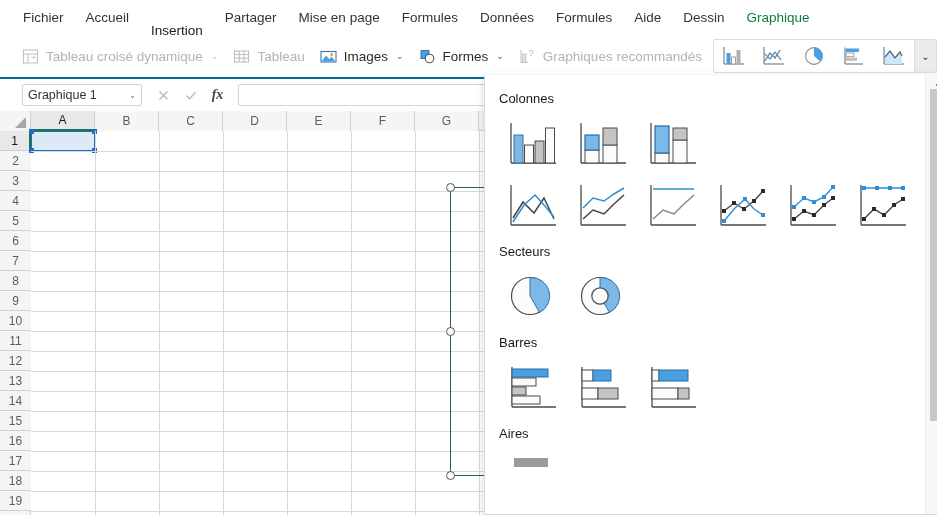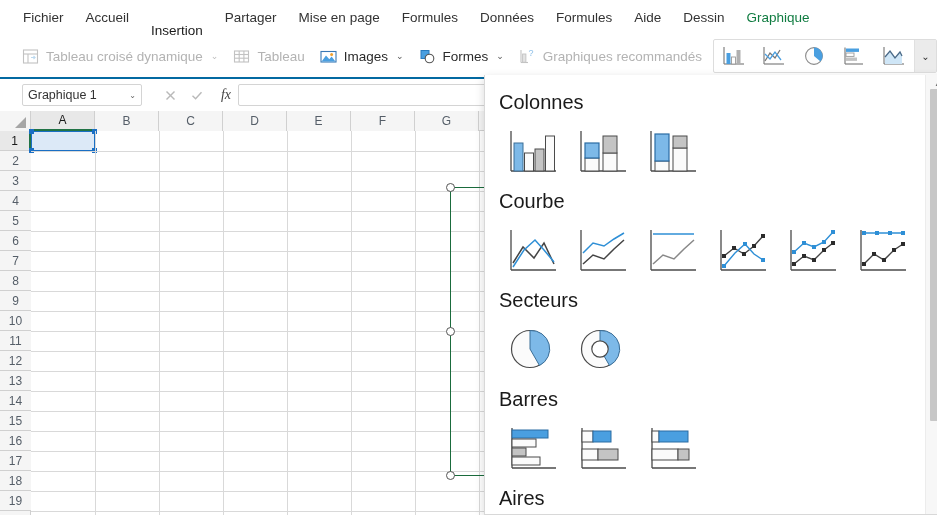--- a/index.html
+++ b/index.html
@@ -98,22 +98,23 @@
     background: #fff;
     display: flex; align-items: center;
     padding: 0 5px;
     font-size: 12.5px; color: #333;
   }
   .namebox .nb-text { flex: 1; overflow: hidden; white-space: nowrap; }
   .namebox .nb-caret { font-size: 8px; color: #666; }
   .fb-btns { display: flex; align-items: center; margin-left: 8px; gap: 0px; }
   .fb-btn {
     width: 27px; height: 22px;
-    display: flex; align-items: center; justify-content: flex-end;
+    display: flex; align-items: center; justify-content: center;
     cursor: default;
+    font-weight: bold;
   }
   .fb-input {
     flex: 1; height: 22px;
     border: 1px solid #d4d4d4; border-radius: 2px;
     background: #fff;
     margin-left: 7px;
     font-size: 12.5px; color: #333;
     padding: 0 5px;
     outline: none;
   }
@@ -213,21 +214,21 @@
     border-top: none;
     box-shadow: 0 3px 9px rgba(0,0,0,0.16);
     overflow: hidden;
   }
   .gal-body {
     position: absolute; left: 0; top: 0; right: 24px; bottom: 0;
     padding: 10px 0 0 14px;
     overflow: hidden;
   }
   .gal-sec-title {
-    font-size: 20px; color: #1a1a1a;
+    font-size: 13px; color: #1a1a1a;
     margin: 6px 0 8px 0;
     font-weight: normal;
   }
   .gal-row { display: flex; align-items: flex-start; gap: 0px; }
   .gal-cell {
     width: 70px; height: 62px;
     display: flex; align-items: center; justify-content: center;
     cursor: default;
   }
   .gal-cell svg { display: block; }
@@ -530,21 +531,20 @@
             <line x1="5" y1="4" x2="5" y2="44" stroke="#4a4a4a" stroke-width="1.3"></line>
             <line x1="5" y1="44" x2="50" y2="44" stroke="#4a4a4a" stroke-width="1.3"></line>
             <rect x="9" y="34" width="14" height="10" fill="#fbfbfb" stroke="#4a4a4a" stroke-width="1"></rect>
             <rect x="9" y="7" width="14" height="27" fill="#7db9e8" stroke="#2a6ca3" stroke-width="1.2"></rect>
             <rect x="27" y="21" width="14" height="23" fill="#fbfbfb" stroke="#4a4a4a" stroke-width="1"></rect>
             <rect x="27" y="9" width="14" height="12" fill="#c4c4c4" stroke="#4a4a4a" stroke-width="1"></rect>
           </svg>
         </div>
       </div>
 
-      <div class="gal-sec-title">Courbe</div>
       <div class="gal-row">
         <div class="gal-cell">
           <svg width="56" height="52" viewBox="0 0 56 52">
             <line x1="5" y1="4" x2="5" y2="44" stroke="#4a4a4a" stroke-width="1.3"></line>
             <line x1="5" y1="44" x2="50" y2="44" stroke="#4a4a4a" stroke-width="1.3"></line>
             <polyline points="7,37 17,21 28,32 38,17 48,38" fill="none" stroke="#444444" stroke-width="1.5"></polyline>
             <polyline points="7,41 18,24 29,14 38,24 48,36" fill="none" stroke="#2e8fd6" stroke-width="1.5"></polyline>
           </svg>
         </div>
         <div class="gal-cell">

